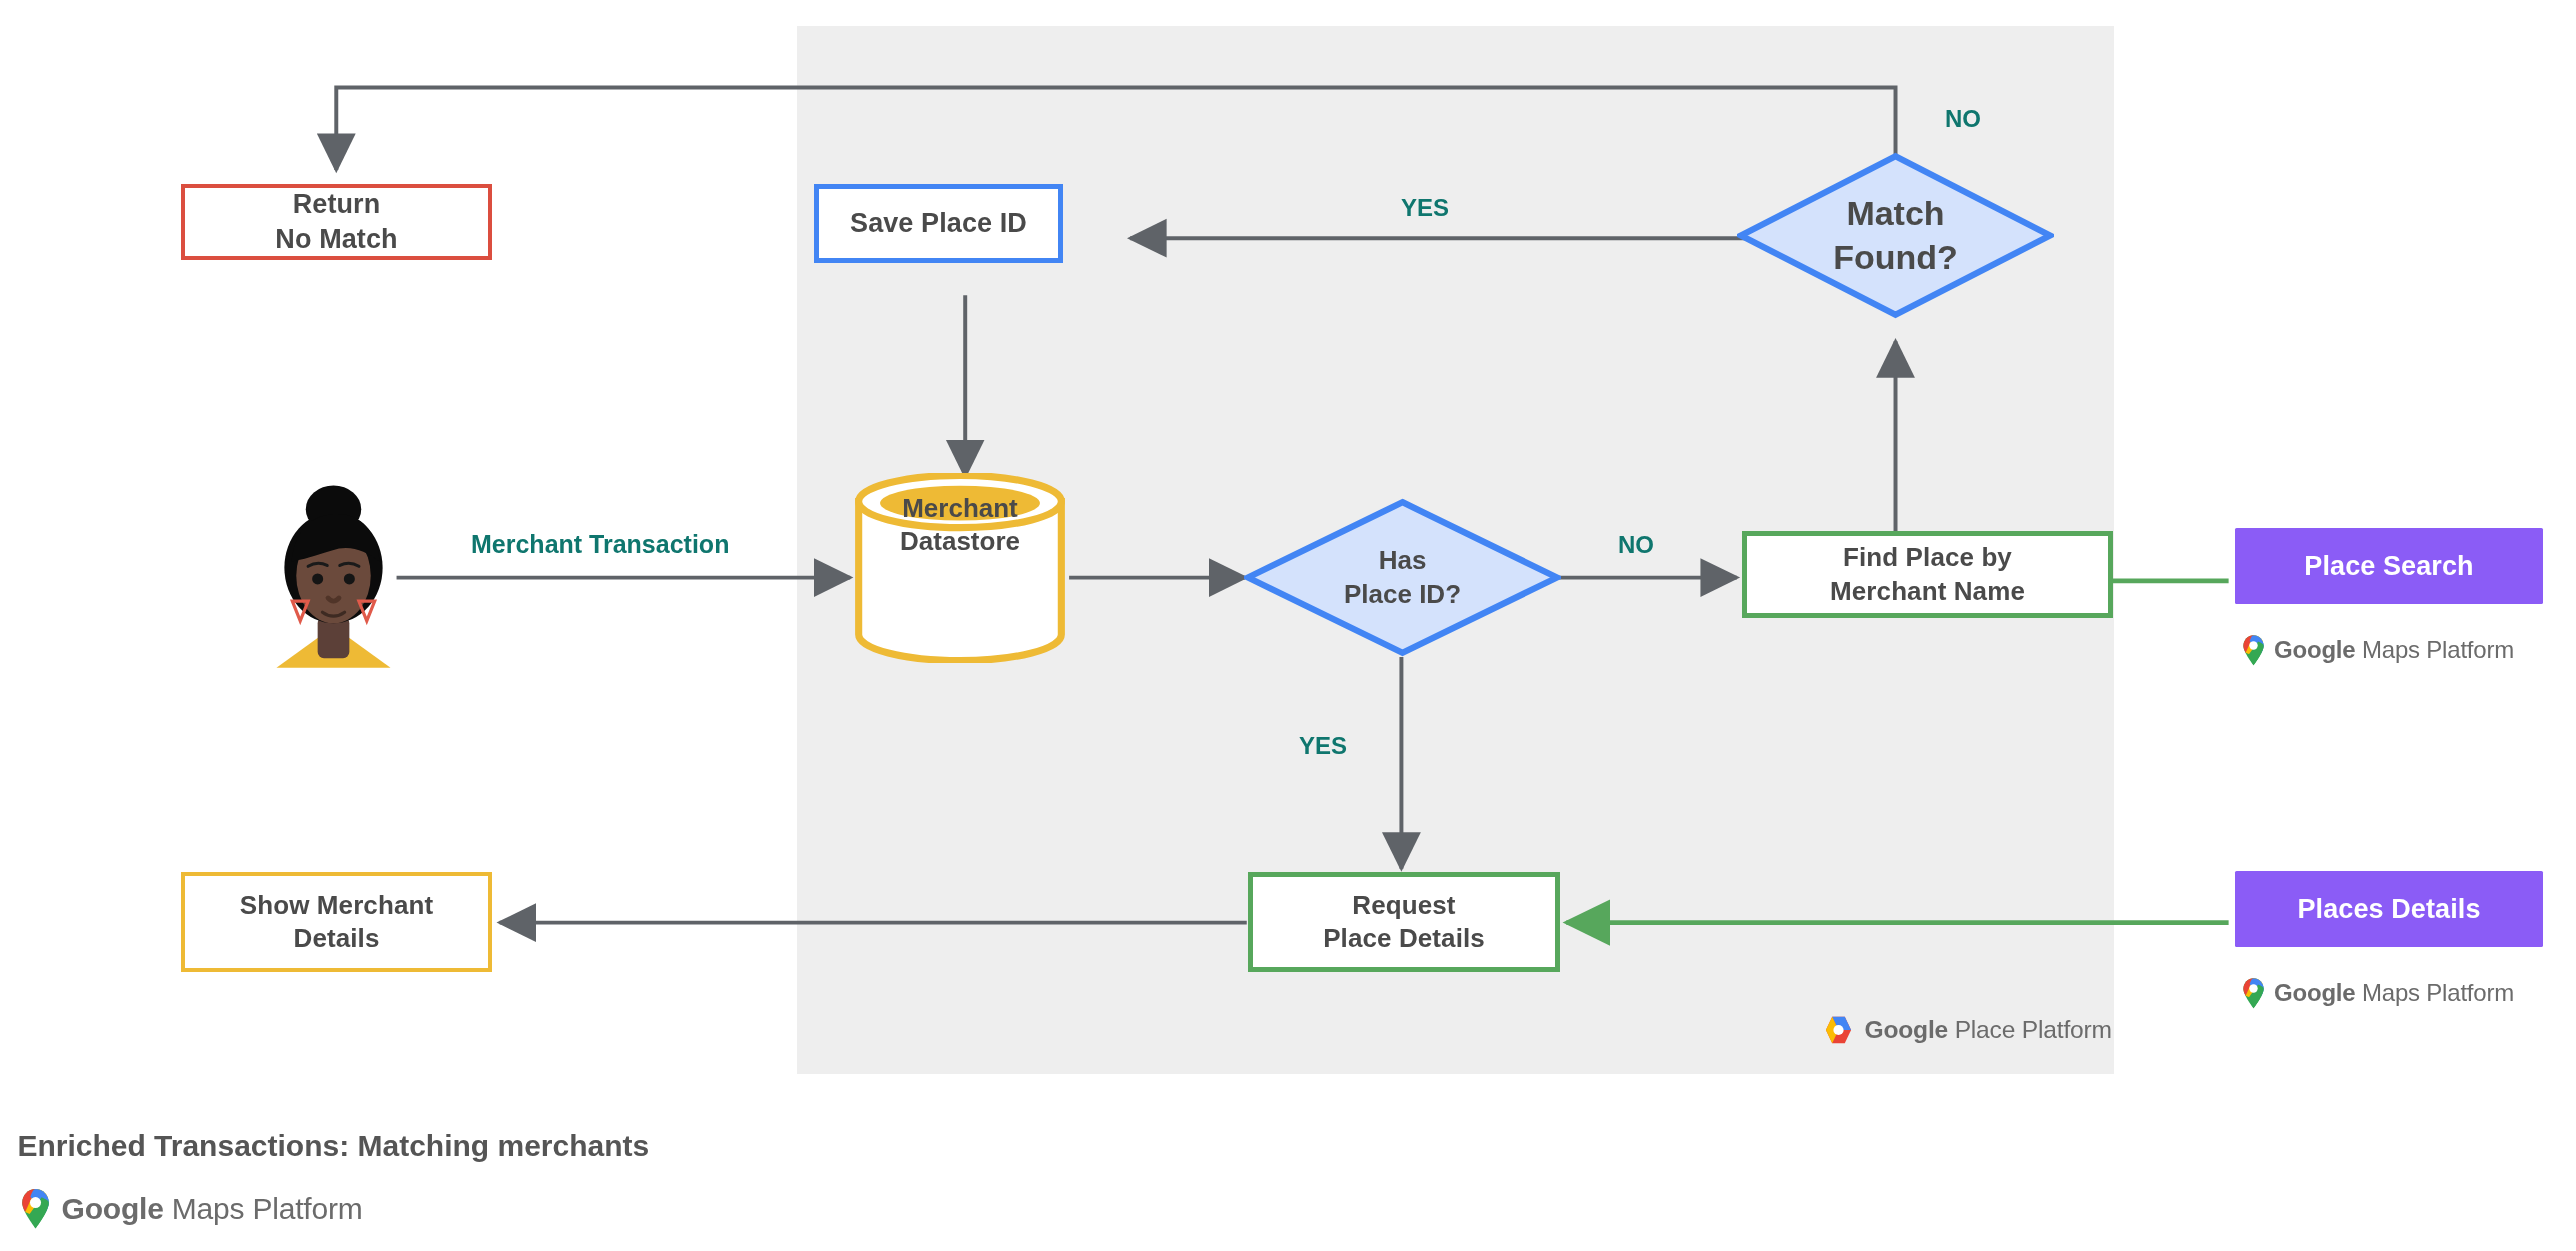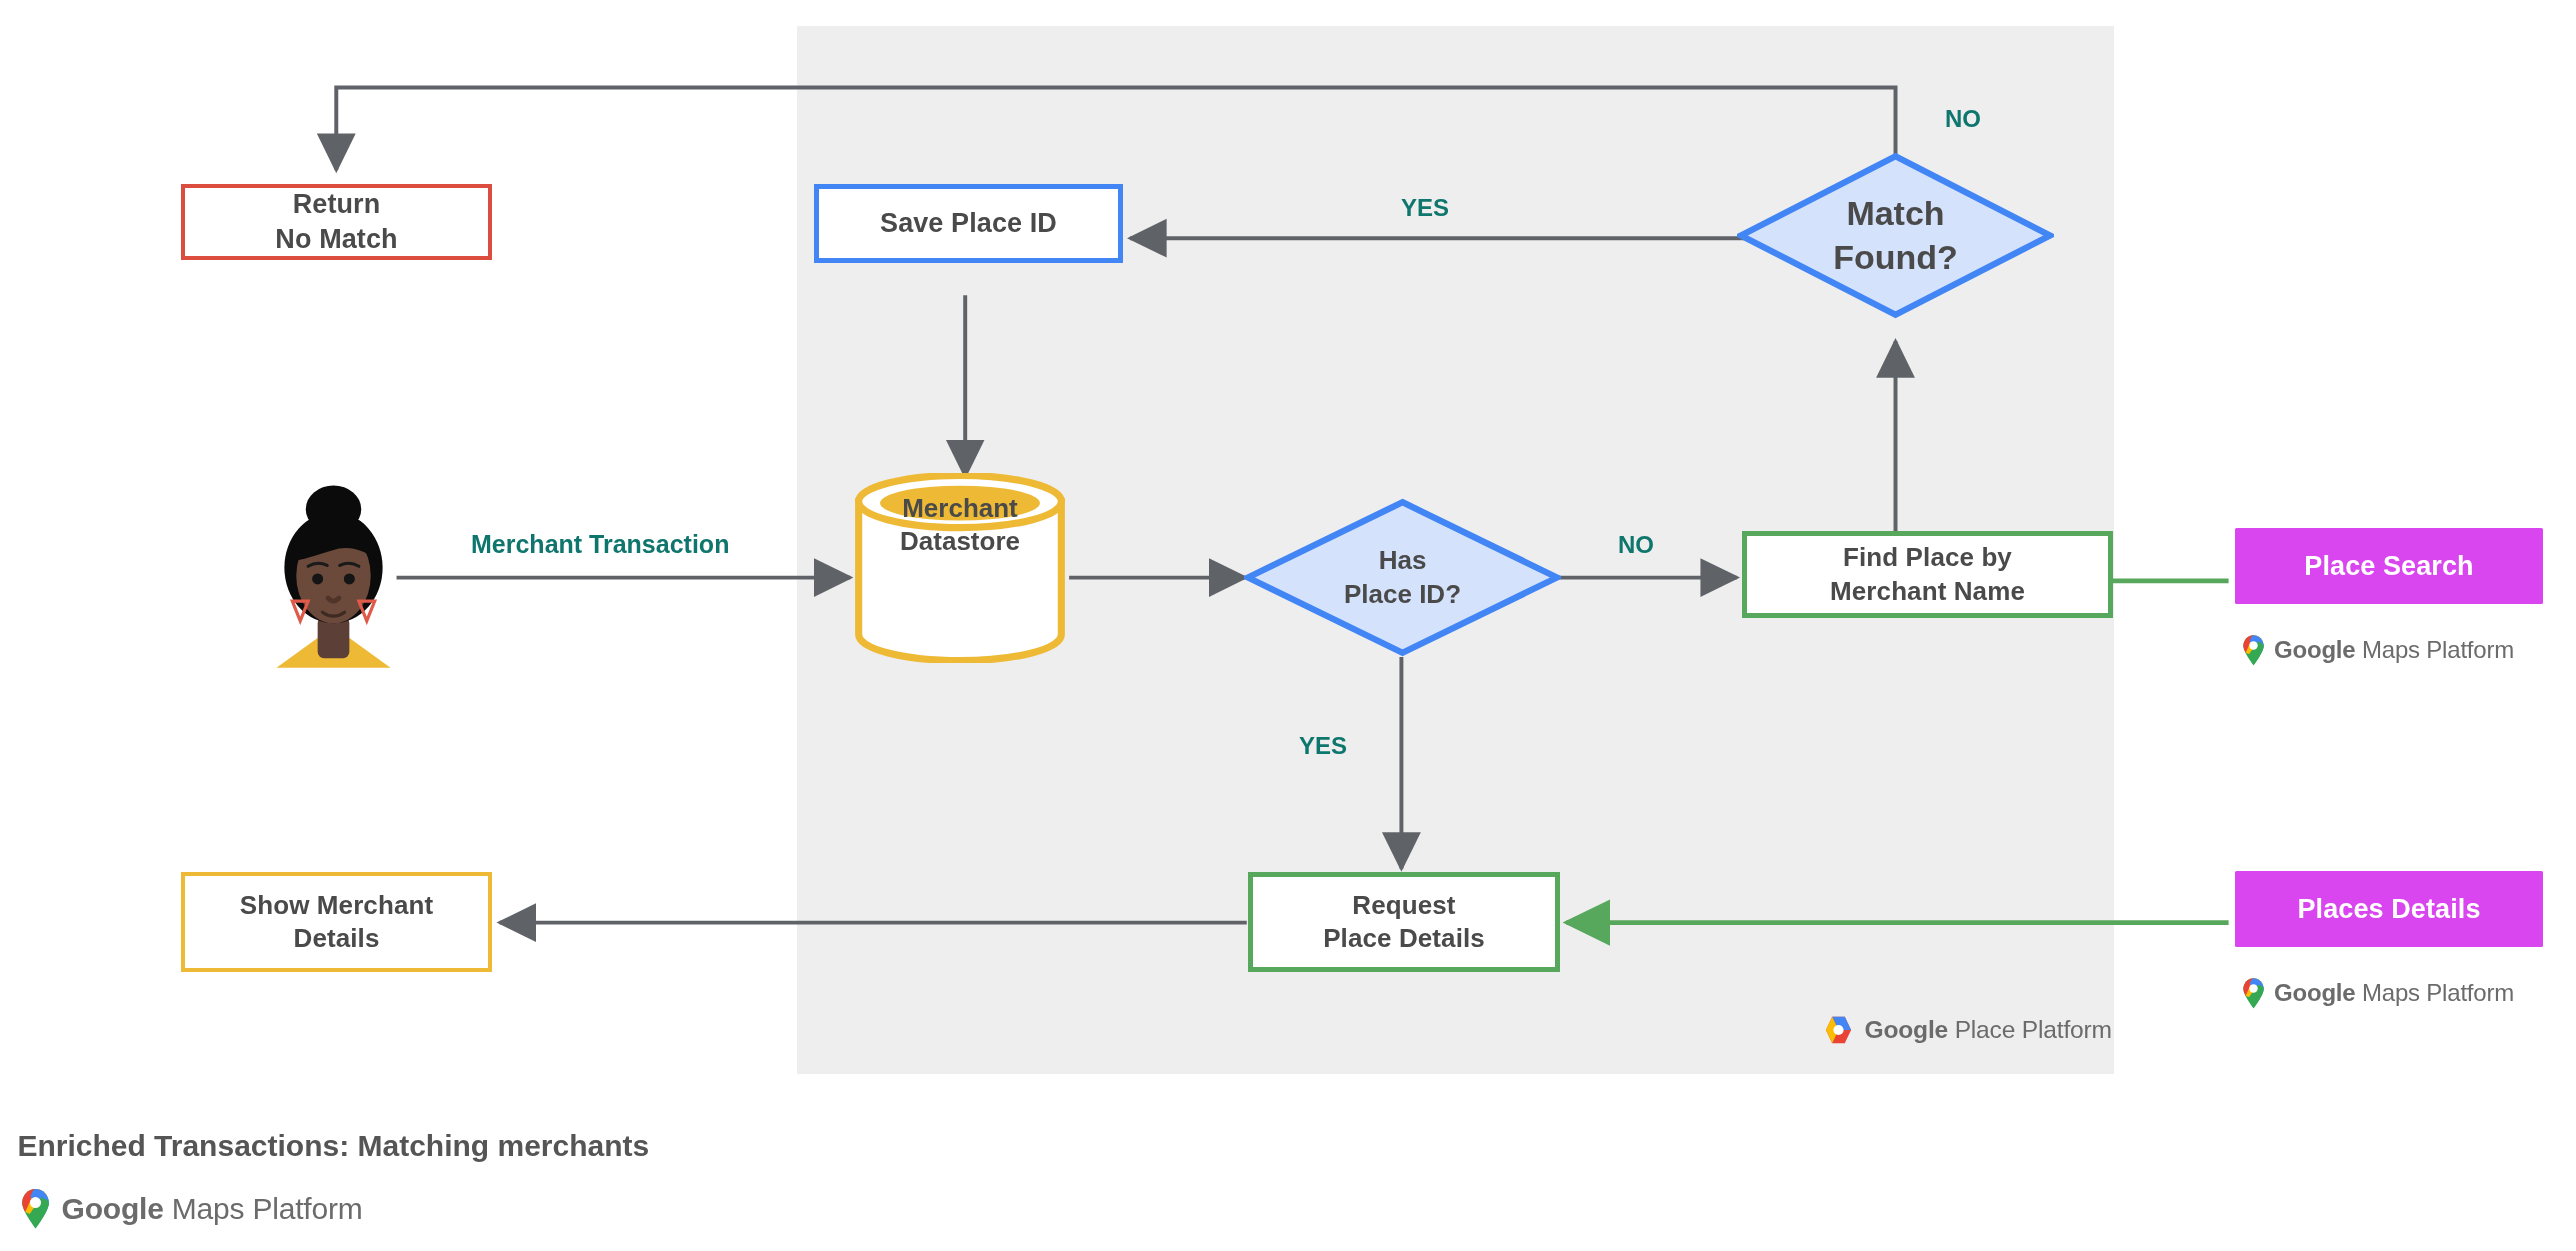--- a/index.html
+++ b/index.html
@@ -36,21 +36,21 @@
     background: #ffffff;
     display: flex;
     align-items: center;
     justify-content: center;
     text-align: center;
     font-weight: bold;
     line-height: 1.28;
     letter-spacing: 0.1px;
     color: #4a4a4a;
   }
-  .node.filled { background: #d946ef; color: #ffffff; border: none; }
+  .node.filled { background: #8b5cf6; color: #ffffff; border: none; }
   .diamond-label {
     position: absolute;
     left: 0; top: 0; width: 100%; height: 100%;
     display: flex; align-items: center; justify-content: center;
     text-align: center;
     font-weight: bold;
     line-height: 1.28;
     color: #4a4a4a;
     pointer-events: none;
   }
@@ -158,21 +158,21 @@
     </svg>
   </div>
 
   <div class="abs node" style="left:181px;top:184px;width:311px;height:76px;border:4.8px solid #DB4E3F;font-size:27px;">
     <span>
       <span>Return</span><br>
       <span>No Match</span>
     </span>
   </div>
 
-  <div class="abs node" style="left:814px;top:184px;width:309px;height:79px;border:5.6px solid #4285F4;font-size:27px;">
+  <div class="abs node" style="left:814px;top:184px;width:249px;height:79px;border:5.6px solid #4285F4;font-size:27px;">
     <span>Save Place ID</span>
   </div>
 
   <div class="abs" style="left:849px;top:473px;width:222px;height:190px;">
     <svg width="222" height="190" viewBox="0 0 280 240">
       <path d="M12,36 L12,204 A128,33 0 0 0 268,204 L268,36 Z" fill="#ffffff" stroke="#EEBA35" stroke-width="9"></path>
       <ellipse cx="140" cy="36" rx="128" ry="33" fill="#ffffff" stroke="#EEBA35" stroke-width="9"></ellipse>
       <ellipse cx="140" cy="38" rx="101" ry="22" fill="#EEBA35"></ellipse>
     </svg>
     <div class="abs" style="left:0;top:0;width:222px;height:190px;display:flex;justify-content:center;text-align:center;font-size:26px;font-weight:bold;line-height:1.28;color:#4a4a4a;padding-top:19px;box-sizing:border-box;">

